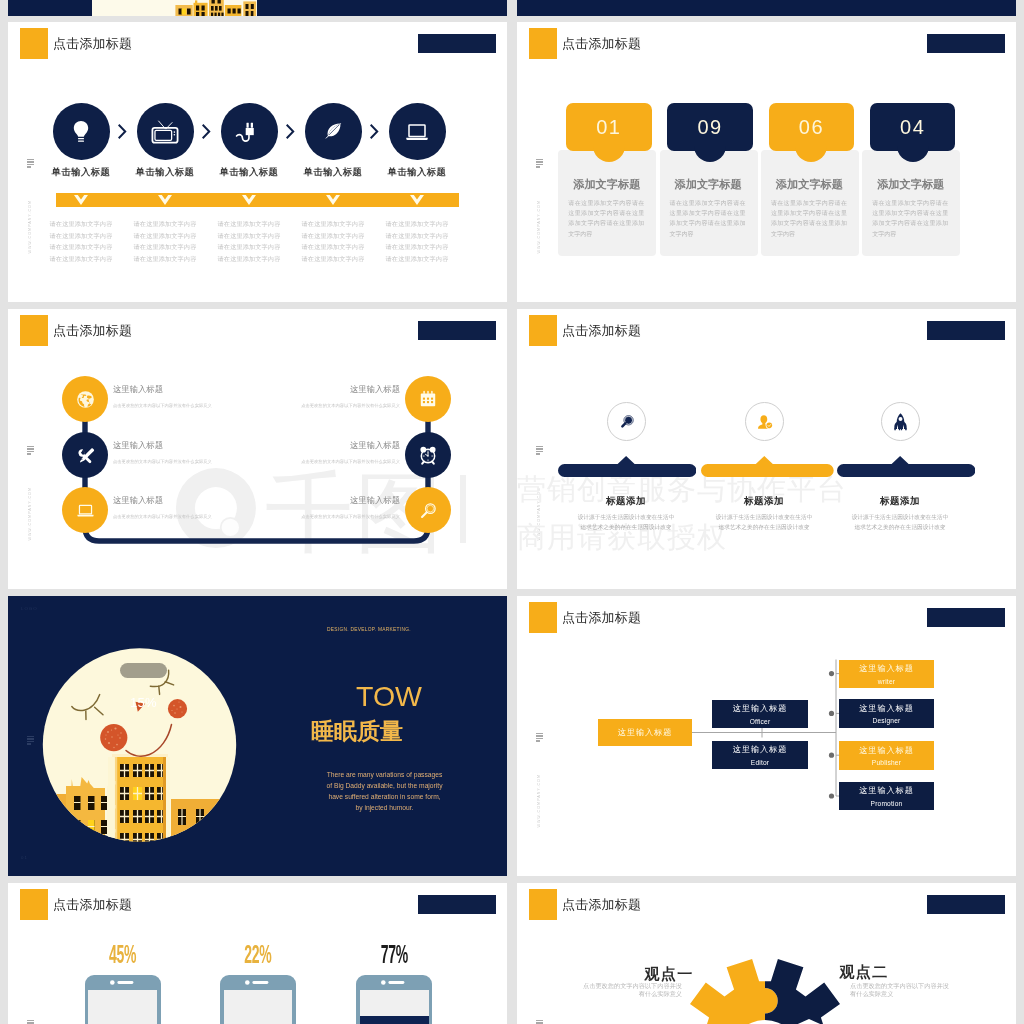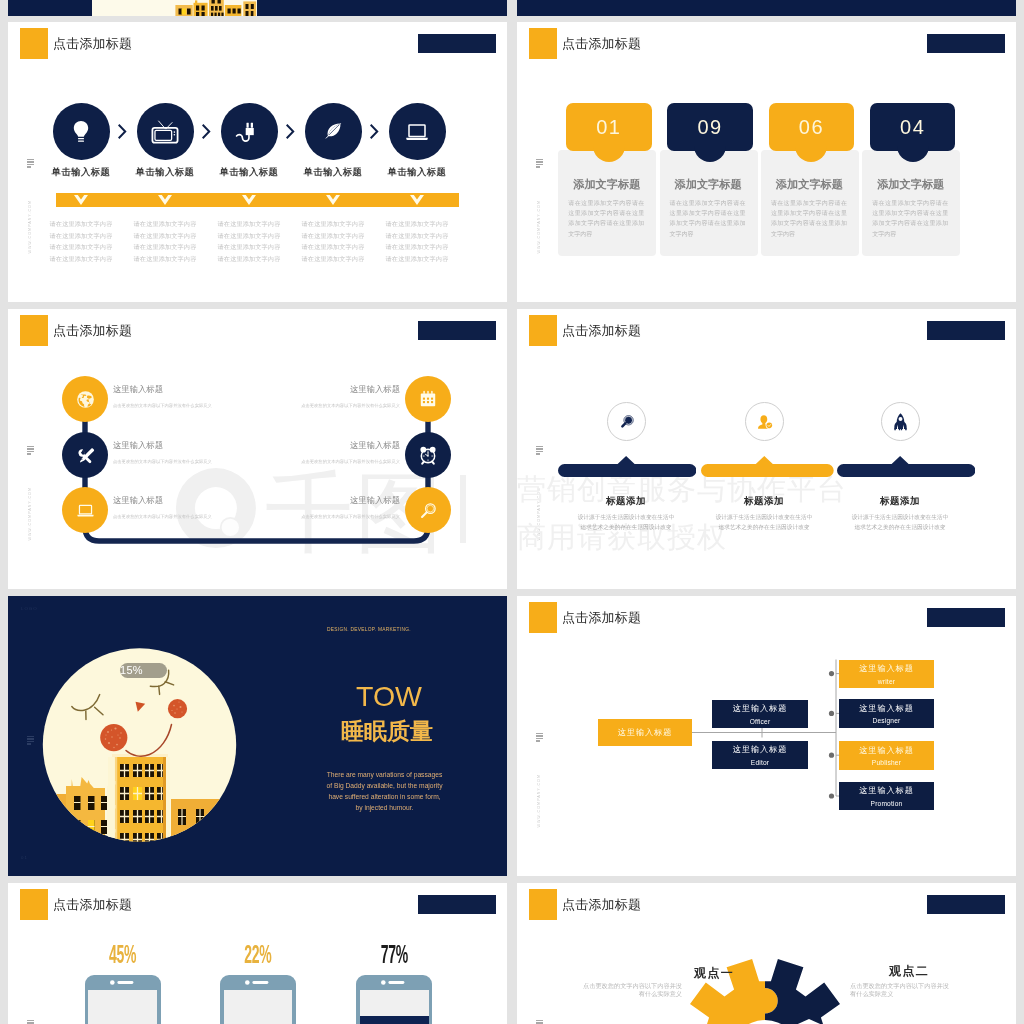--- a/index.html
+++ b/index.html
@@ -39,33 +39,33 @@
   .lp-h{position:absolute;font-size:8.4px;color:#8a8a8a;letter-spacing:-.05px;white-space:nowrap;}
   .lp-p{position:absolute;font-size:4.3px;color:#c2c2c2;letter-spacing:0;white-space:nowrap;}
   
   .tb-c{position:absolute;width:37px;height:37px;border-radius:50%;border:1px solid #cfcfcf;background:#fff;}
   .tb-h{position:absolute;width:98px;text-align:center;font-size:9.5px;color:#2b2b2b;font-weight:700;letter-spacing:.5px;}
   .tb-p{position:absolute;width:98px;text-align:center;font-size:5.7px;color:#a8a8a8;line-height:10.2px;}
   
   .mc{position:absolute;inset:0;background:#0b1c46;}
   .mc-eyebrow{position:absolute;left:319px;top:31px;font-size:4.85px;color:#e5b464;letter-spacing:.28px;font-weight:400;white-space:nowrap;}
   .mc-tow{position:absolute;left:320px;top:85px;width:122px;text-align:center;font-size:28.5px;color:#f3b84a;font-weight:400;letter-spacing:0;line-height:31px;}
-  .mc-cn{position:absolute;left:303px;top:123px;width:122px;text-align:right;font-size:23px;color:#f3b84a;font-weight:700;letter-spacing:0;line-height:25px;}
+  .mc-cn{position:absolute;left:303px;top:123px;width:122px;text-align:left;font-size:23px;color:#f3b84a;font-weight:700;letter-spacing:0;line-height:25px;}
   .mc-p{position:absolute;left:317px;top:174px;width:119px;text-align:center;font-size:6.7px;color:#dfae74;line-height:10.9px;}
   .mc-badge{position:absolute;left:112px;top:67px;width:47px;height:15px;border-radius:8px;background:#a29e8c;}
-  .mc-badge span{display:block;text-align:left;font-size:11px;color:#fff;line-height:15px;letter-spacing:.3px;}
+  .mc-badge span{display:block;text-align:center;font-size:13px;color:#fff;line-height:15px;letter-spacing:.3px;margin-top:32px;}
   
   .og-box{position:absolute;display:flex;flex-direction:column;align-items:center;justify-content:center;}
   .og-box b{font-size:8.2px;font-weight:400;letter-spacing:.9px;}
   .og-box i{font-size:6.6px;font-style:normal;font-weight:400;letter-spacing:.2px;margin-top:3.5px;}
   
   .ph-pct{position:absolute;width:80px;text-align:center;font-size:14px;font-weight:700;letter-spacing:-.3px;line-height:14px;transform:scaleY(1.85);transform-origin:center top;}
   .ph-body{position:absolute;width:70px;height:110px;border-radius:10px;background:#7da0b4;}
   
-  .gr-h{position:absolute;width:130px;text-align:right;font-size:12px;color:#2b2b2b;font-weight:700;letter-spacing:1.3px;}
+  .gr-h{position:absolute;width:130px;text-align:center;font-size:15px;color:#2b2b2b;font-weight:700;letter-spacing:1.3px;}
   .gr-p{position:absolute;width:105px;text-align:right;font-size:6.2px;color:#b5b5b5;line-height:8.1px;}
 </style>
 </head>
 <body>
 
 <div class="page">
 
 <div class="slide s-c1 r0">
   <div style="position:absolute;inset:0;background:#0b1c46"></div>
   <svg style="position:absolute;left:0;top:0" width="499" height="280" viewBox="0 0 499 280">

